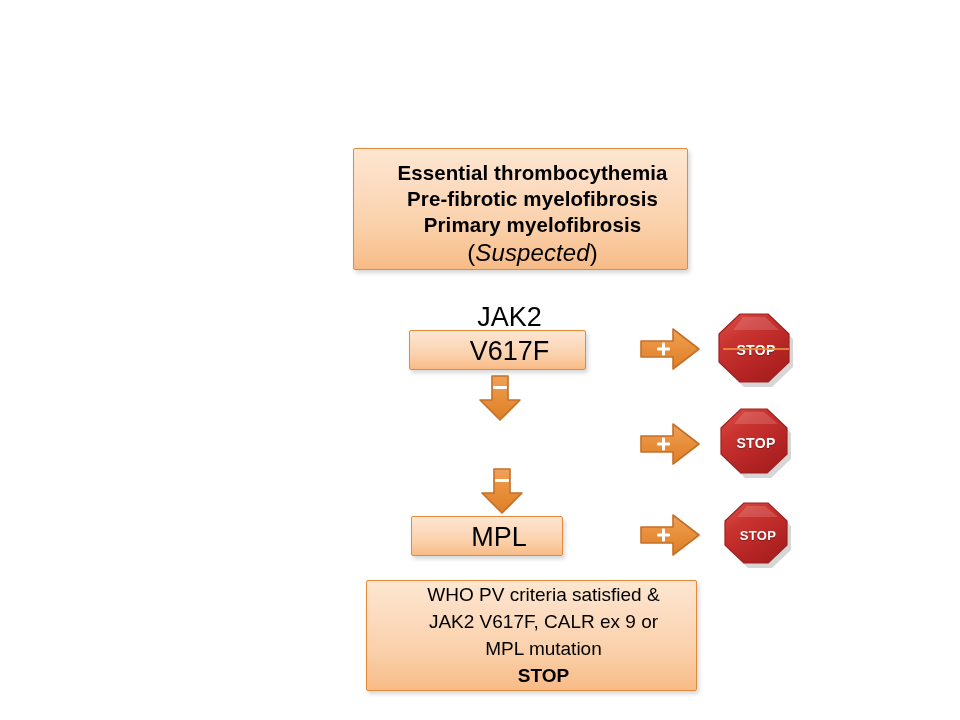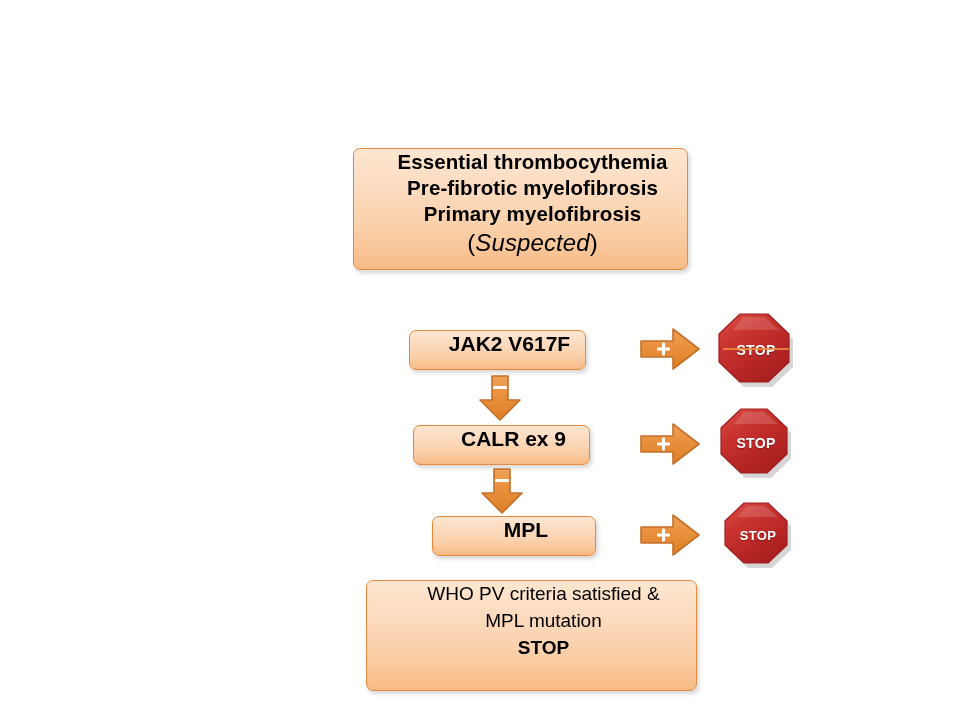--- a/index.html
+++ b/index.html
@@ -18,36 +18,36 @@
     height: 720px;
     background: #ffffff;
     overflow: hidden;
   }
 
   
   .box {
     position: absolute;
     box-sizing: border-box;
     border: 1px solid #E38A3C;
-    border-radius: 7px;
+    border-radius: 2px;
     background: linear-gradient(to bottom,
                 #FDE5CE 0%,
                 #FCDCC0 28%,
                 #FBD0AA 62%,
                 #F8BE8B 92%,
                 #F7B madeup 100%);
     background: linear-gradient(to bottom,
                 #FDE6D0 0%,
                 #FCDCC1 30%,
                 #FAD0A9 65%,
                 #F8BE8C 95%,
                 #F7BA85 100%);
     box-shadow: 2px 3px 4px rgba(0,0,0,0.16);
     display: flex;
-    align-items: flex-start;
+    align-items: flex-end;
     justify-content: center;
     color: #000000;
     text-align: center;
     line-height: 1.28;
     padding-left: 24px;
   }
 
   .box-title {
     font-weight: bold;
     font-size: 20.5px;
@@ -56,22 +56,22 @@
   .box-title .suspected-line {
     font-weight: normal;
     font-size: 24px;
   }
   .box-title .suspected-line em {
     font-style: italic;
     font-weight: normal;
   }
 
   .box-gene {
-    font-size: 21px;
-    font-weight: bold;
+    font-size: 27px;
+    font-weight: normal;
   }
 
   .box-final {
     font-size: 19px;
     font-weight: normal;
     line-height: 1.42;
   }
   .box-final .bold-stop {
     font-weight: bold;
   }
@@ -175,39 +175,36 @@
           <stop offset="0%" stop-color="#F0A159"></stop>
           <stop offset="45%" stop-color="#E8903C"></stop>
           <stop offset="100%" stop-color="#DE7F27"></stop>
         </linearGradient>
       </defs>
       <polygon points="16,2 32,2 32,26 44,26 24,46 4,26 16,26" fill="url(#dgrad1)" stroke="#C4702A" stroke-width="1.6" stroke-linejoin="round"></polygon>
     </svg>
     <div class="minus"></div>
   </div>
 
-  <div class="box box-gene" style="left:413px; top:425px; width:177px; height:40px;">
-    <span>CALR ex 9</span>
-  </div>
 
   <div class="down-arrow" style="left:478px; top:467px; width:48px; height:48px;">
     <svg width="48" height="48" viewBox="0 0 48 48" aria-hidden="true">
       <defs>
         <linearGradient id="dgrad2" x1="0" y1="0" x2="0" y2="1">
           <stop offset="0%" stop-color="#F0A159"></stop>
           <stop offset="45%" stop-color="#E8903C"></stop>
           <stop offset="100%" stop-color="#DE7F27"></stop>
         </linearGradient>
       </defs>
       <polygon points="16,2 32,2 32,26 44,26 24,46 4,26 16,26" fill="url(#dgrad2)" stroke="#C4702A" stroke-width="1.6" stroke-linejoin="round"></polygon>
     </svg>
     <div class="minus"></div>
   </div>
 
-  <div class="box box-gene" style="left:432px; top:516px; width:164px; height:40px;">
+  <div class="box box-gene" style="left:411px; top:516px; width:152px; height:40px;">
     <span>MPL</span>
   </div>
 
   <div class="right-arrow" style="left:639px; top:325px; width:62px; height:48px;">
     <svg width="62" height="48" viewBox="0 0 62 48" aria-hidden="true">
       <defs>
         <linearGradient id="rgrad1" x1="0" y1="0" x2="0" y2="1">
           <stop offset="0%" stop-color="#F0A159"></stop>
           <stop offset="45%" stop-color="#E8903C"></stop>
           <stop offset="100%" stop-color="#DE7F27"></stop>
@@ -294,18 +291,19 @@
       <polygon points="21,2 45,2 64,20 64,44 45,62 21,62 2,44 2,20" fill="rgba(0,0,0,0.16)" transform="translate(4,5)"></polygon>
       <polygon points="21,2 45,2 64,20 64,44 45,62 21,62 2,44 2,20" fill="url(#sgrad3)" stroke="#9E2020" stroke-width="1.2" stroke-linejoin="round"></polygon>
       <polygon points="24,5 42,5 55,16 14,16" fill="rgba(255,255,255,0.15)"></polygon>
     </svg>
     <div class="stop-label">STOP</div>
   </div>
 
   <div class="box box-final" style="left:366px; top:580px; width:331px; height:111px;">
     <div>
       <div>WHO PV criteria satisfied &amp;</div>
+      <div>JAK2 V617F, CALR ex 9 or</div>
       <div>MPL mutation</div>
       <div class="bold-stop">STOP</div>
     </div>
   </div>
 
 </div>
 
 </body></html>

